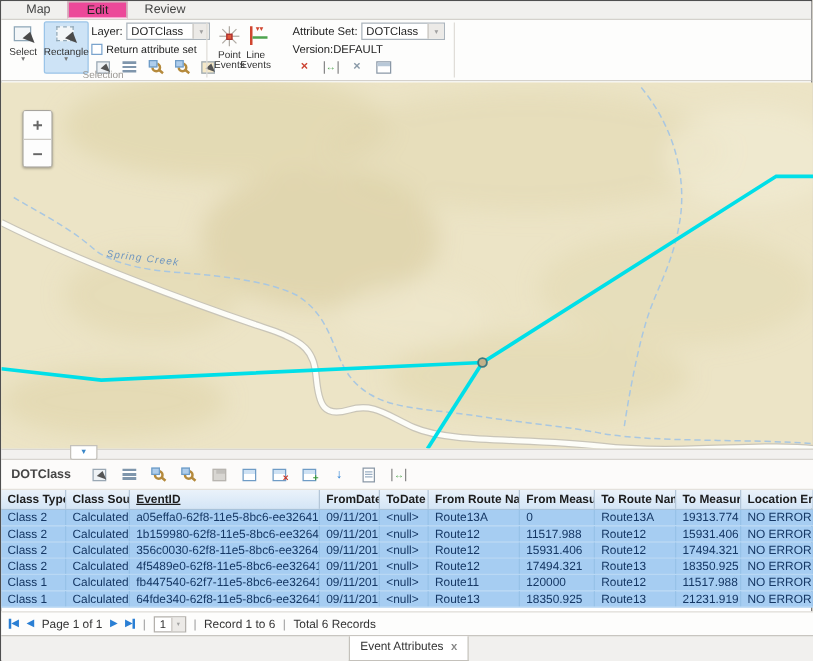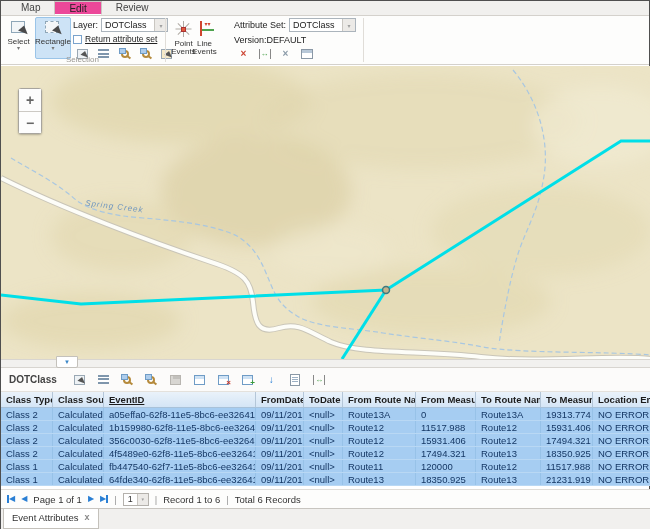--- a/index.html
+++ b/index.html
@@ -83,21 +83,21 @@
 
   .pager { position:absolute; left:0; top:488px; width:650px; height:19px; background:#fdfdfc; border-top:1px solid #e0ddd8; display:flex; align-items:center; padding-left:6px; gap:6px; font-size:9.5px; color:#333; }
   .pg-ic { color:#2a7fd4; font-size:8px; line-height:10px; }
   .pg-first, .pg-last { display:inline-flex; align-items:center; }
   .pg-bar { display:inline-block; width:2px; height:8px; background:#2a7fd4; }
   .pg-sep { color:#999; }
   .pg-combo { display:inline-flex; height:13px; border:1px solid #b4b1ac; background:#fff; align-items:center; }
   .pg-combo .val { padding:0 4px; font-size:9px; }
   .pg-combo .arrow { width:11px; height:100%; background:#eceae7; border-left:1px solid #c9c6c1; color:#a0a0a0; font-size:5px; display:flex; align-items:center; justify-content:center; }
 
-  .bottombar { position:absolute; left:0; top:507px; width:650px; height:21px; background:#f1f0ee; border-top:1px solid #c8c5c0; display:flex; align-items:stretch; padding-left:2px; }
+  .bottombar { position:absolute; left:0; top:507px; width:650px; height:21px; background:#f1f0ee; border-top:1px solid #c8c5c0; display:flex; align-items:stretch; padding-left:2px;justify-content:center; }
   .btab { background:#fff; border:1px solid #c4c1bb; border-top:none; padding:3px 8px 0 8px; font-size:9.5px; color:#333; display:flex; gap:6px; }
   .btab .x { color:#888; font-weight:bold; font-size:9px; }
 </style>
 </head>
 <body>
 
 <div class="window">
 
   <div class="tabbar">
     <div class="tab">Map</div>
@@ -127,21 +127,21 @@
 
       <div style="position:absolute;left:72px;top:2px;display:flex;align-items:center;gap:3px;">
         <span class="field-label">Layer:</span>
         <span class="combo">
           <span class="val">DOTClass</span>
           <span class="arrow">▾</span>
         </span>
       </div>
       <div style="position:absolute;left:72px;top:18px;display:flex;align-items:center;gap:3px;">
         <span class="chk"></span>
-        <span class="field-label" style="font-size:8.5px;text-decoration:underline;">Return attribute set</span>
+        <span class="field-label" style="font-size:8.5px;">Return attribute set</span>
       </div>
       <div class="mini-row" style="position:absolute;left:74px;top:31px;">
         <span class="mini-ic">
             <span class="box-ic">
               <span class="tri"></span>
             </span>
           </span>
         <span class="mini-ic">
             <span class="bars-ic"></span>
           </span>

